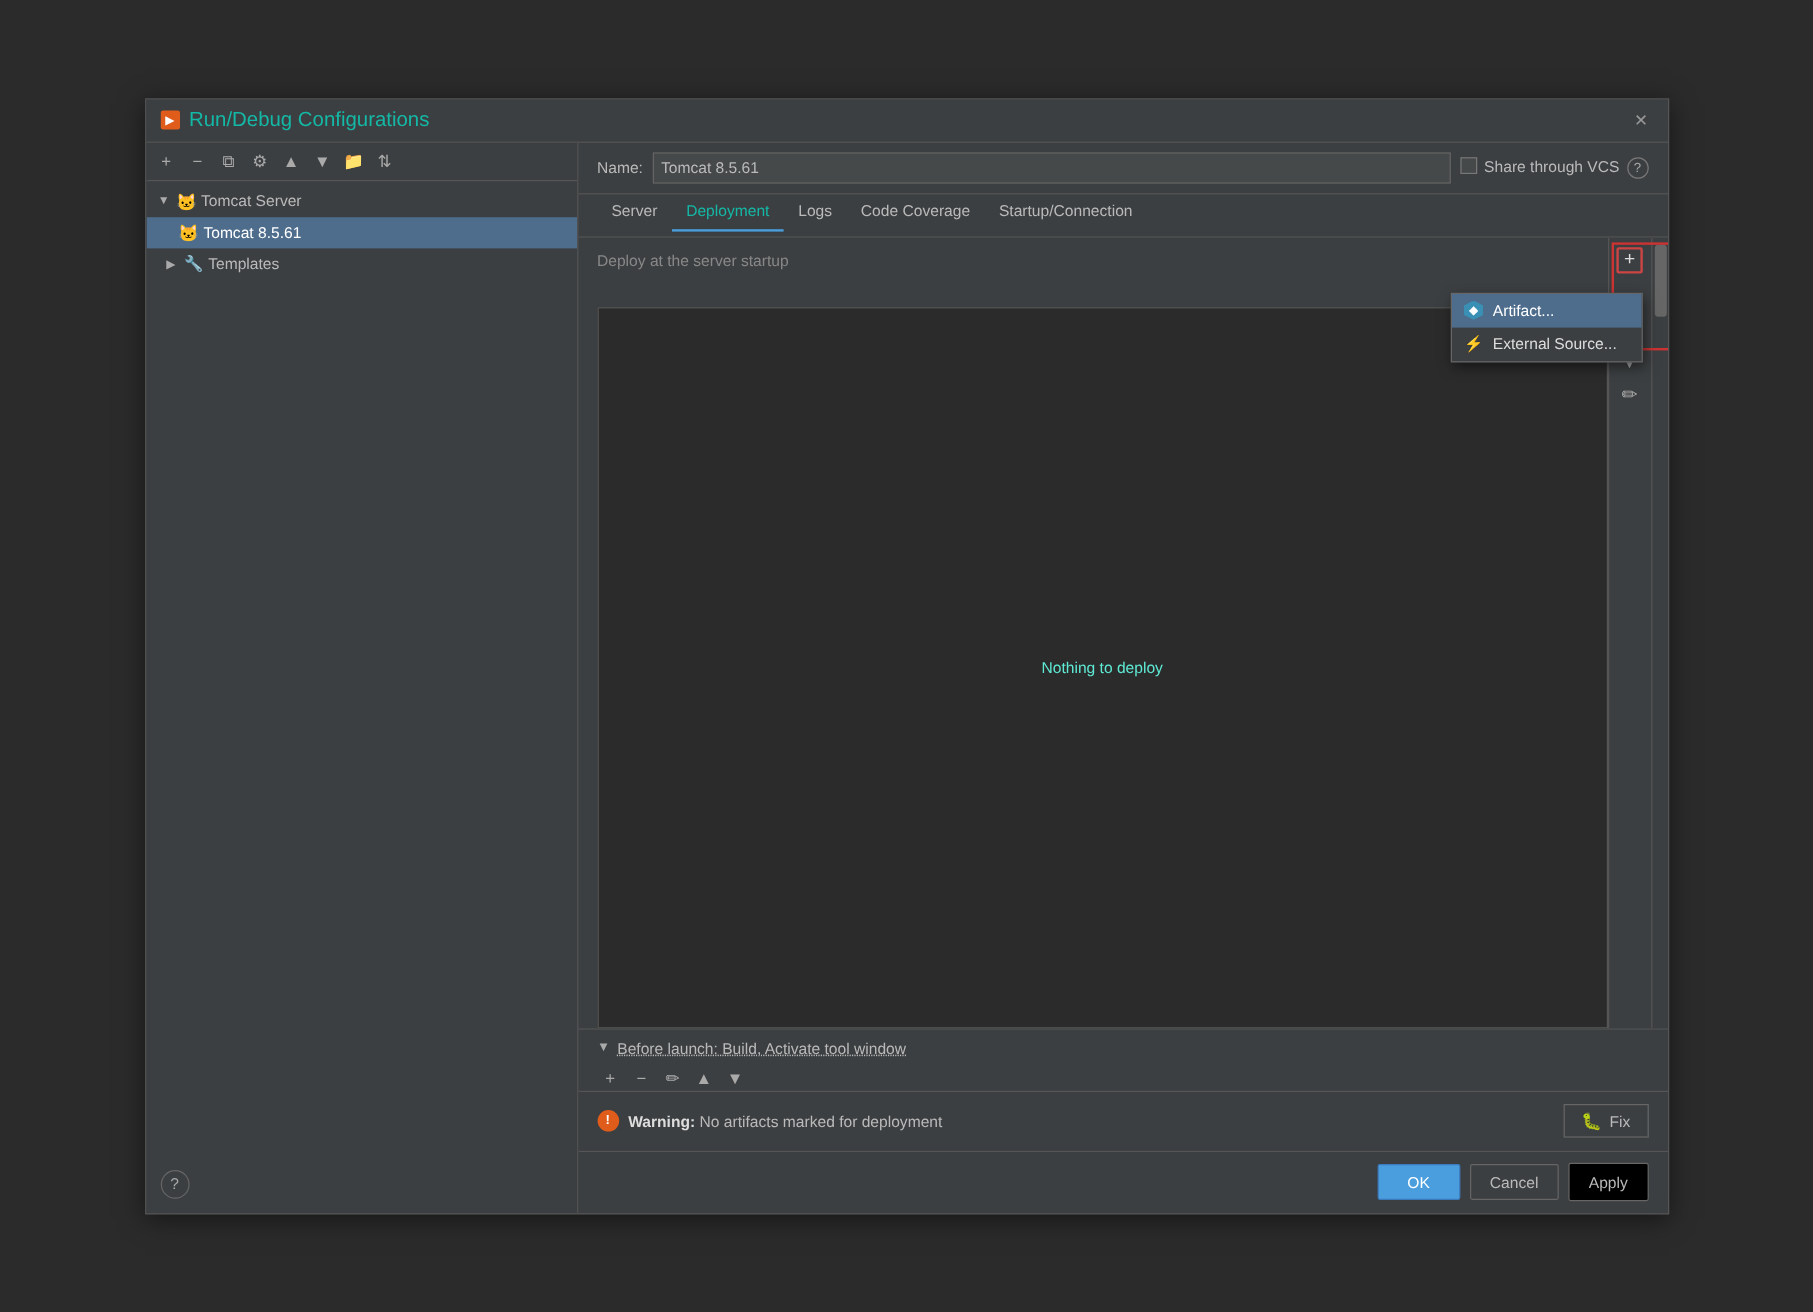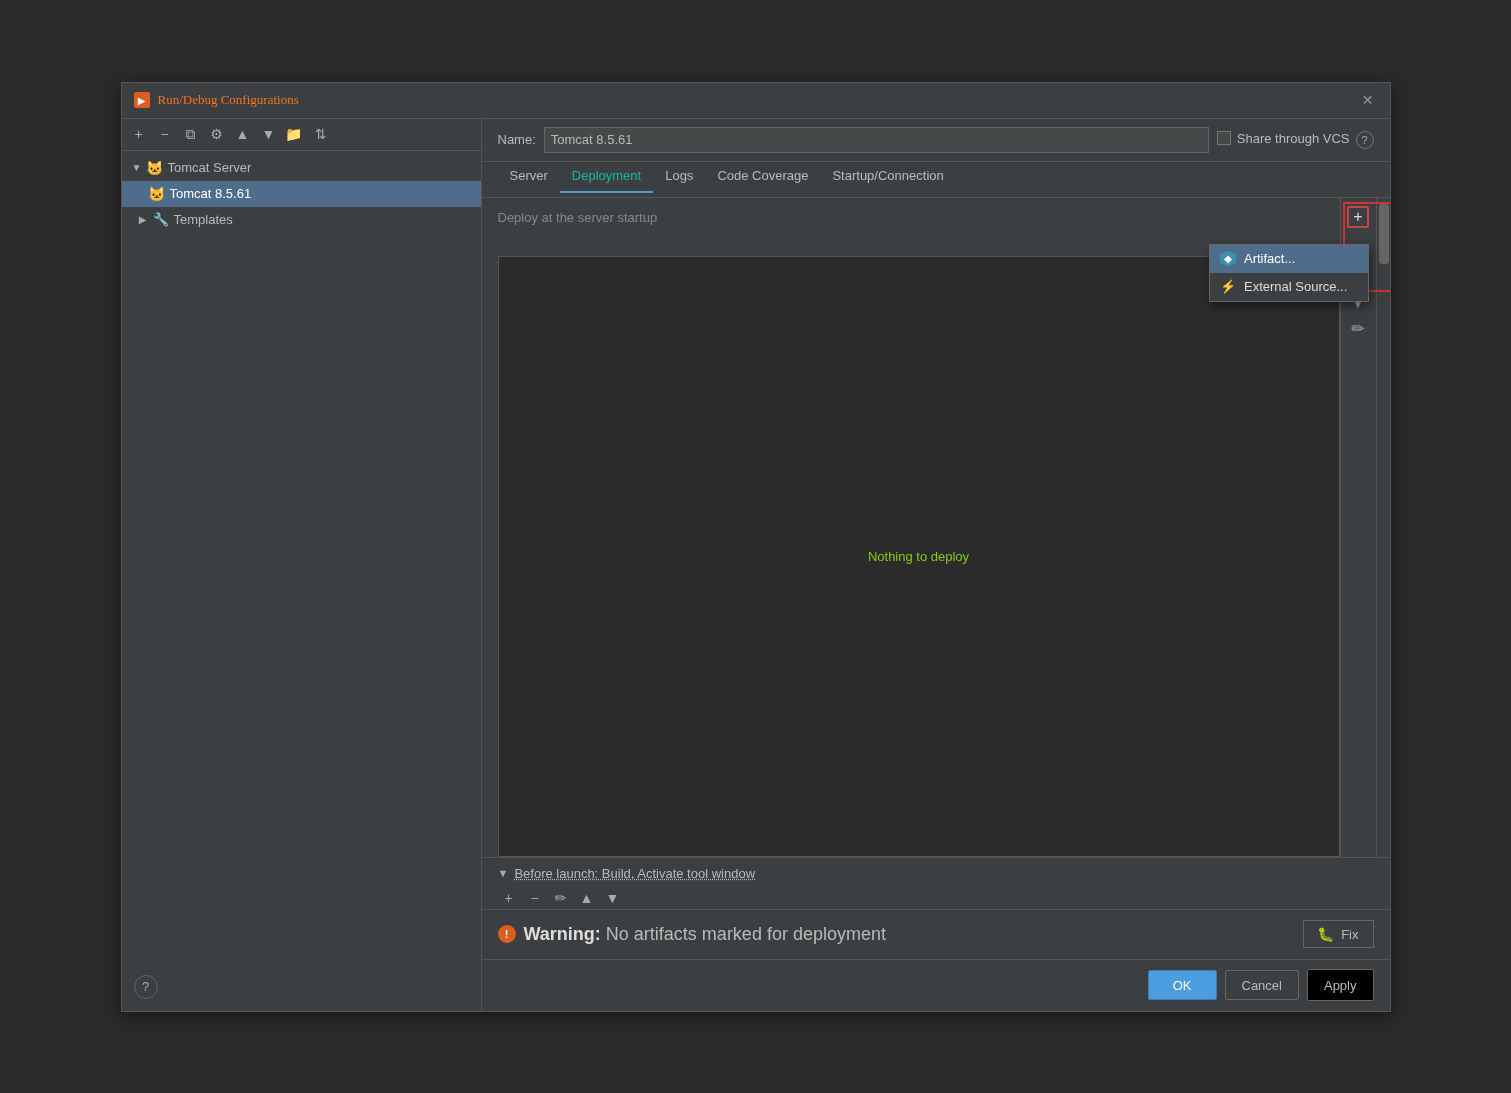--- a/index.html
+++ b/index.html
@@ -44,23 +44,22 @@
       height: 16px;
       background: #e05c1b;
       border-radius: 2px;
       display: flex;
       align-items: center;
       justify-content: center;
       font-size: 10px;
       color: white;
     }
     .title-text {
-      color: #f97316;
-      font-size: 13px;
-      font-family: Liberation Serif, serif;
+      color: #14b8a6;
+      font-size: 17px;
     }
     .close-btn {
       width: 20px;
       height: 20px;
       display: flex;
       align-items: center;
       justify-content: center;
       cursor: pointer;
       color: #999;
       font-size: 14px;
@@ -245,21 +244,21 @@
       flex: 1;
       background: #2b2b2b;
       border: 1px solid #555;
       margin-right: 0;
       position: relative;
       display: flex;
       align-items: center;
       justify-content: center;
     }
     .nothing-text {
-      color: #84cc16;
+      color: #5eead4;
       font-size: 13px;
     }
     .right-toolbar {
       width: 36px;
       display: flex;
       flex-direction: column;
       align-items: center;
       padding: 8px 0;
       gap: 4px;
       background: #3c3f41;
@@ -402,21 +401,21 @@
       align-items: center;
       justify-content: center;
       color: white;
       font-size: 11px;
       font-weight: bold;
       flex-shrink: 0;
     }
     .warning-text {
       flex: 1;
       color: #bababa;
-      font-size: 18px;
+      font-size: 13px;
     }
     .warning-text strong { color: #ddd; }
     .fix-btn {
       height: 28px;
       padding: 0 14px;
       background: #3c3f41;
       border: 1px solid #666;
       color: #bababa;
       font-size: 13px;
       cursor: pointer;

